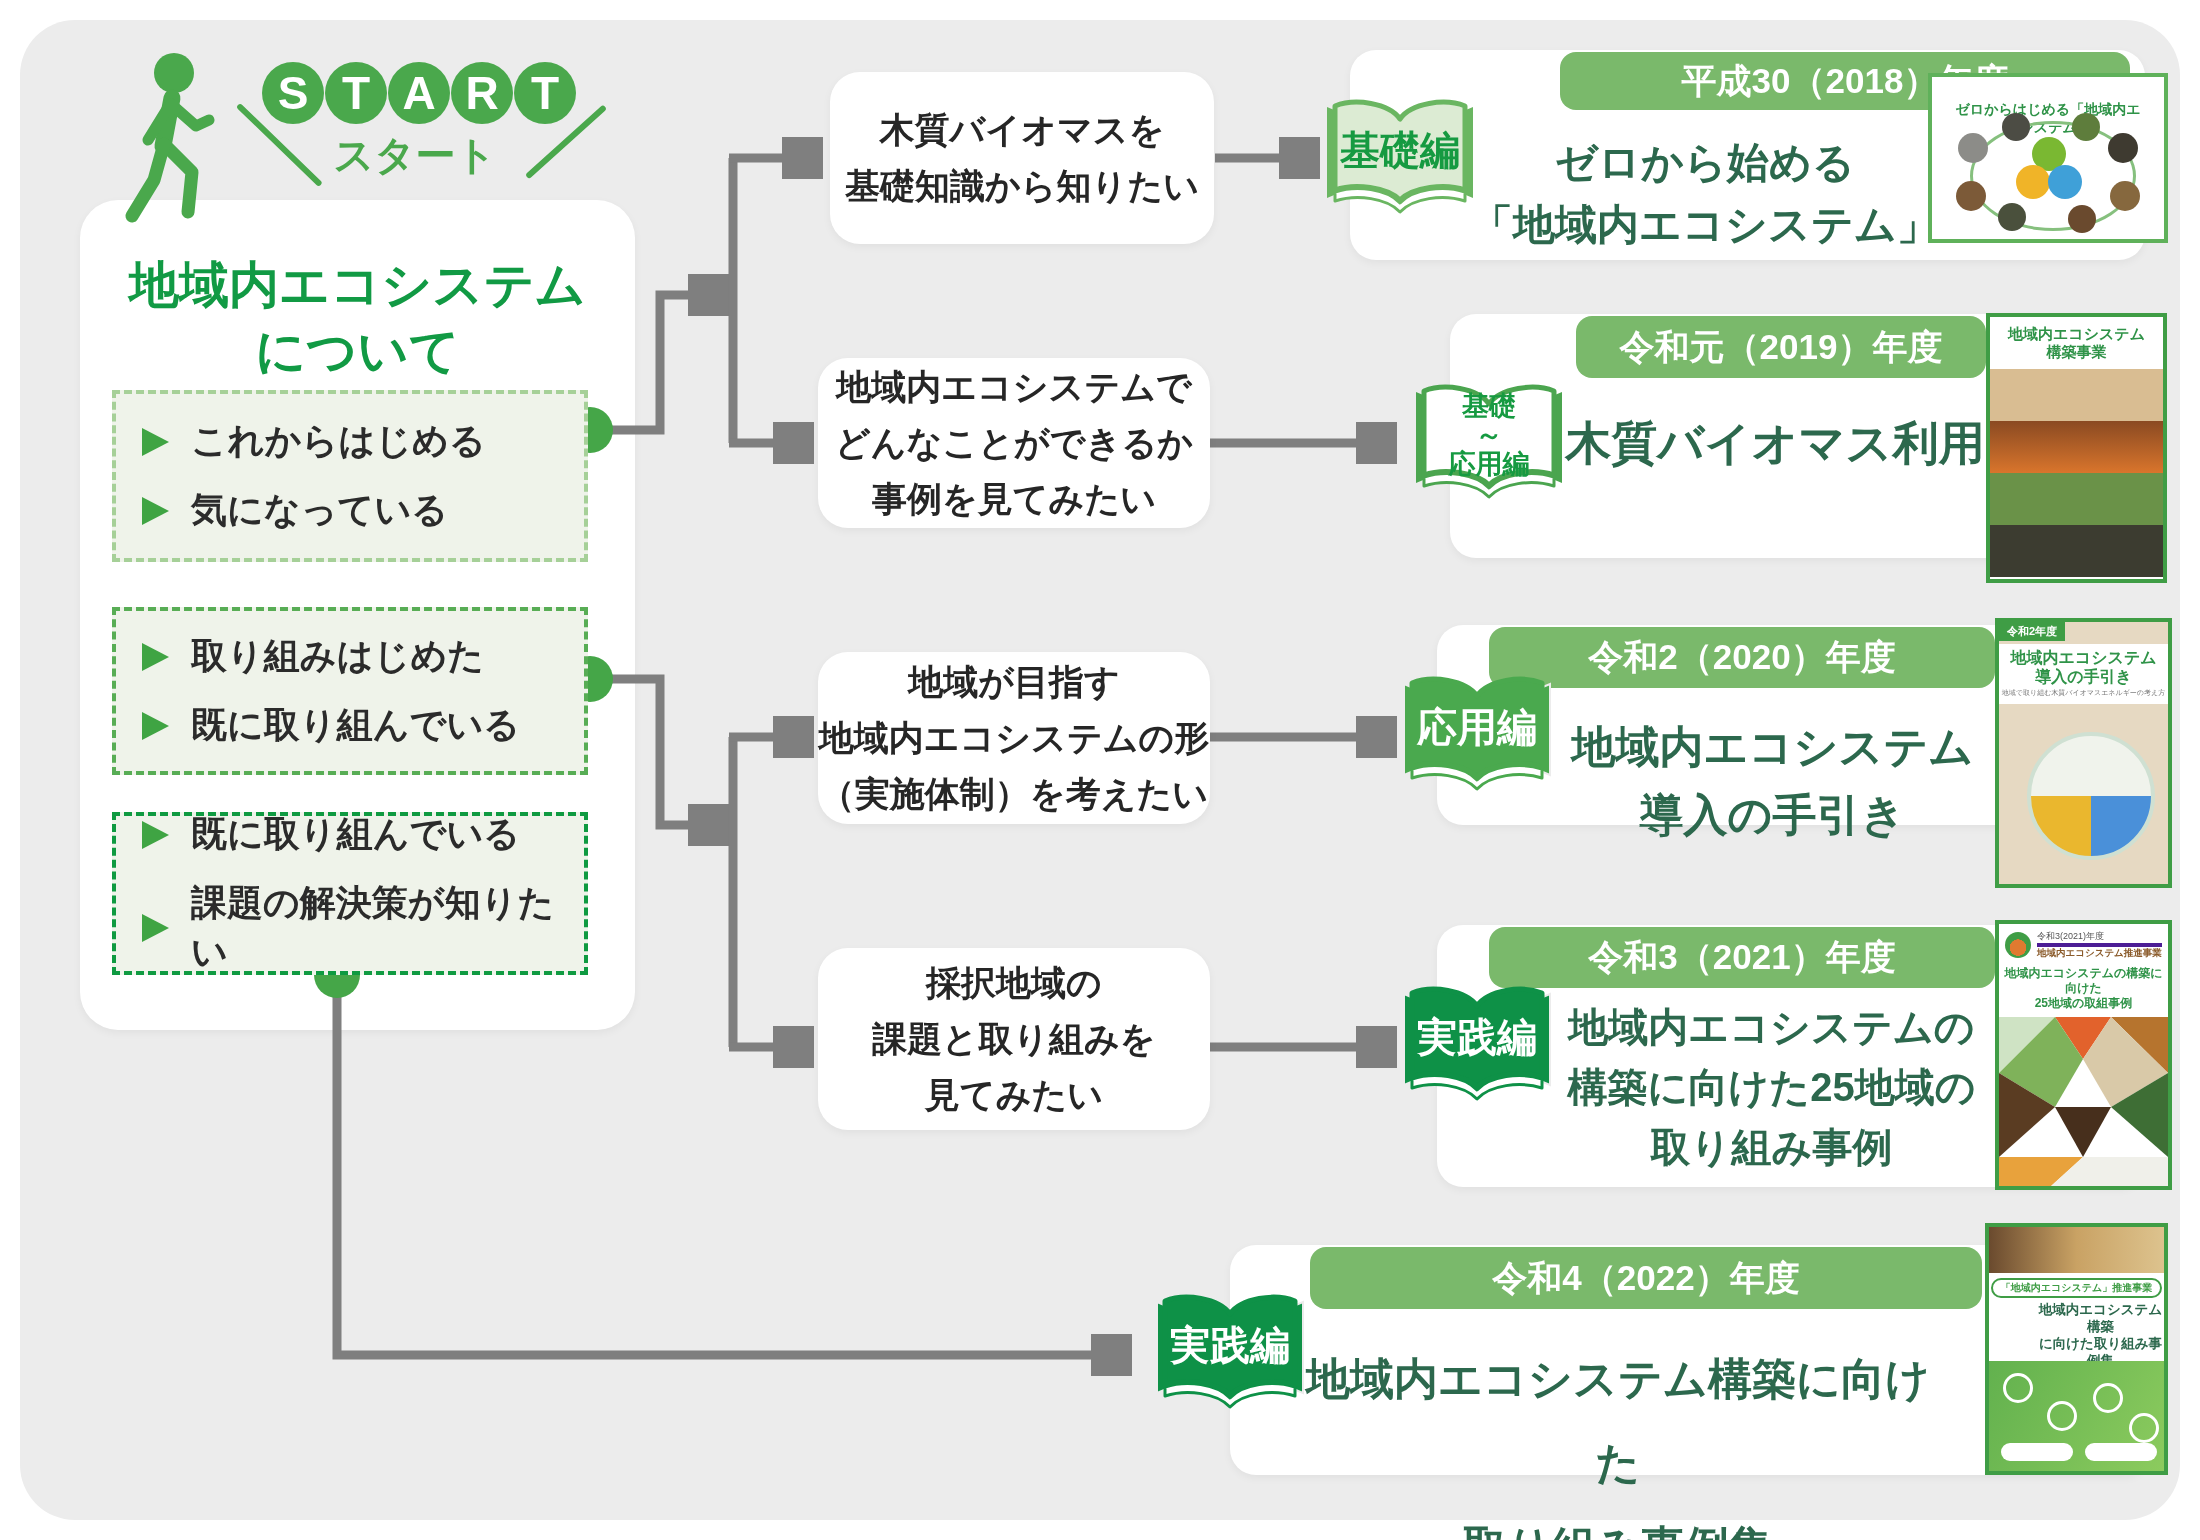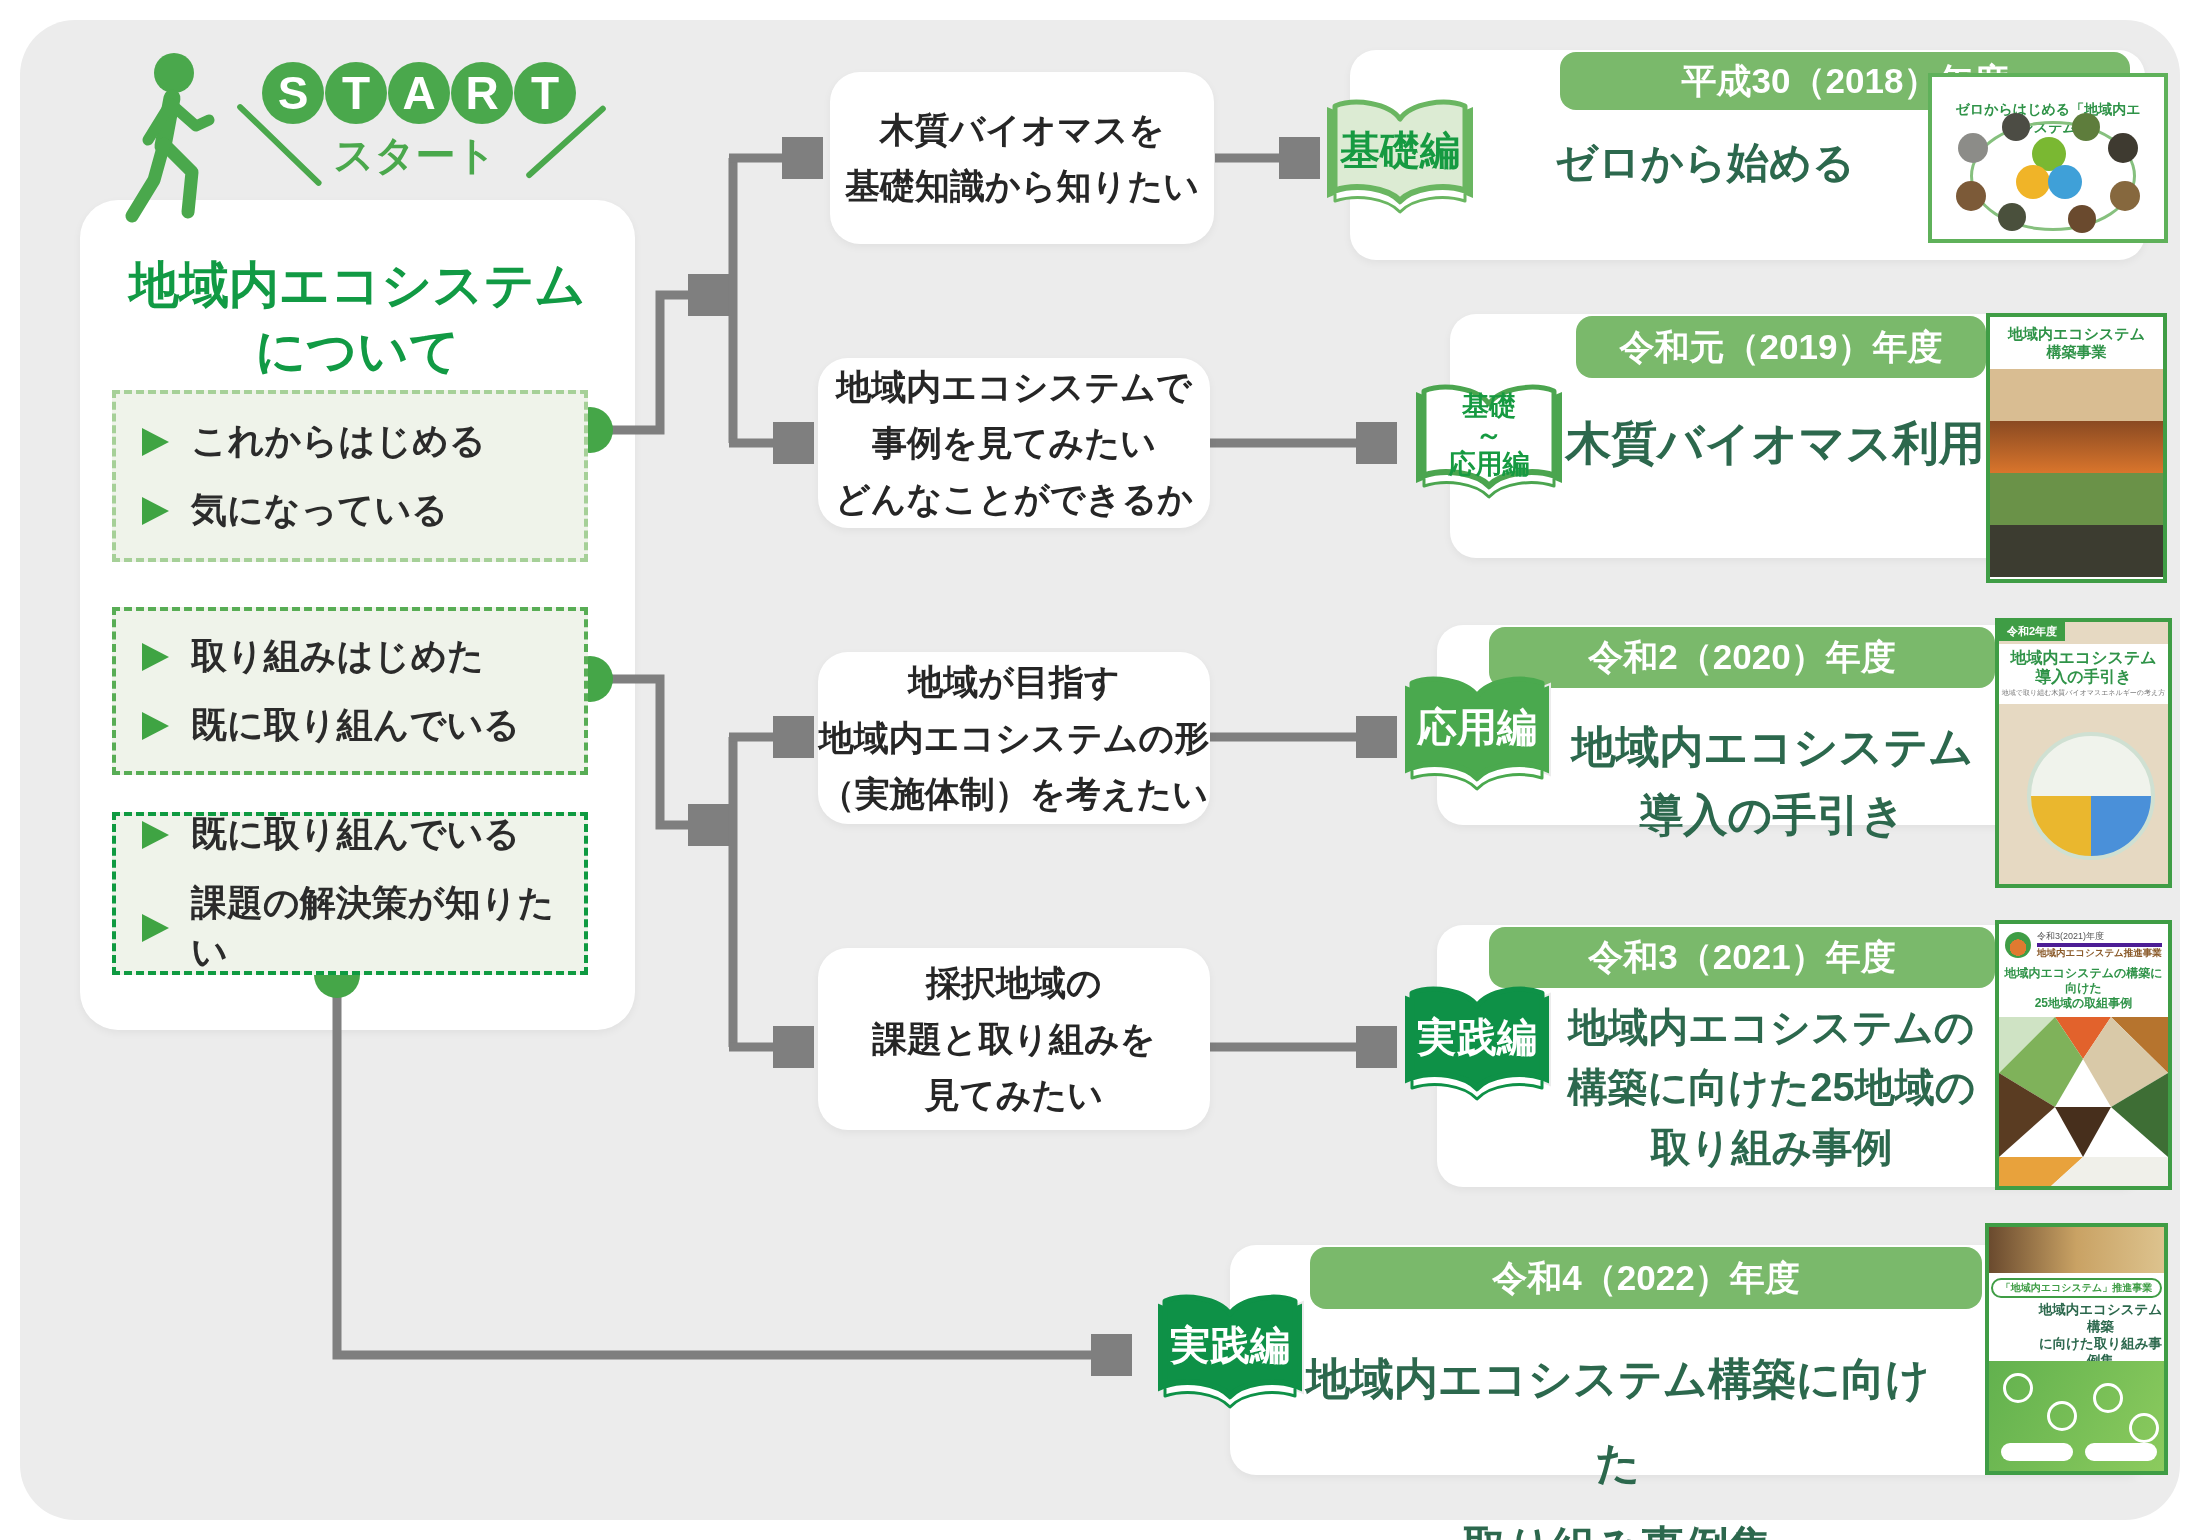--- a/index.html
+++ b/index.html
@@ -150,38 +150,39 @@
       <span>課題の解決策が知りたい</span>
     </div>
   </div>
 
   <div class="abs qbox" style="left:830px;top:72px;width:384px;height:172px;">
     <div>木質バイオマスを</div>
     <div>基礎知識から知りたい</div>
   </div>
   <div class="abs qbox" style="left:818px;top:358px;width:392px;height:170px;">
     <div>地域内エコシステムで</div>
+    <div>どんなことができるか</div>
     <div>事例を見てみたい</div>
-    <div>どんなことができるか</div>
   </div>
   <div class="abs qbox" style="left:818px;top:652px;width:392px;height:172px;">
     <div>地域が目指す</div>
     <div>地域内エコシステムの形</div>
     <div>（実施体制）を考えたい</div>
   </div>
   <div class="abs qbox" style="left:818px;top:948px;width:392px;height:182px;">
     <div>採択地域の</div>
     <div>課題と取り組みを</div>
     <div>見てみたい</div>
   </div>
 
   <div class="abs card" style="left:1350px;top:50px;width:795px;height:210px;">
     <div class="band" style="left:210px;top:2px;width:570px;height:58px;">平成30（2018）年度</div>
     <div class="ctitle" style="left:110px;top:82px;width:490px;font-size:42px;line-height:62px;">
       <div>ゼロから始める</div>
+      <div>「地域内エコシステム」</div>
     </div>
   </div>
 
   <div class="abs card" style="left:1450px;top:314px;width:695px;height:244px;">
     <div class="band" style="left:126px;top:2px;width:410px;height:62px;">令和元（2019）年度</div>
     <div class="ctitle" style="left:110px;top:96px;width:430px;font-size:46px;line-height:66px;">
       <div>木質バイオマス利用</div>
     </div>
   </div>
 

